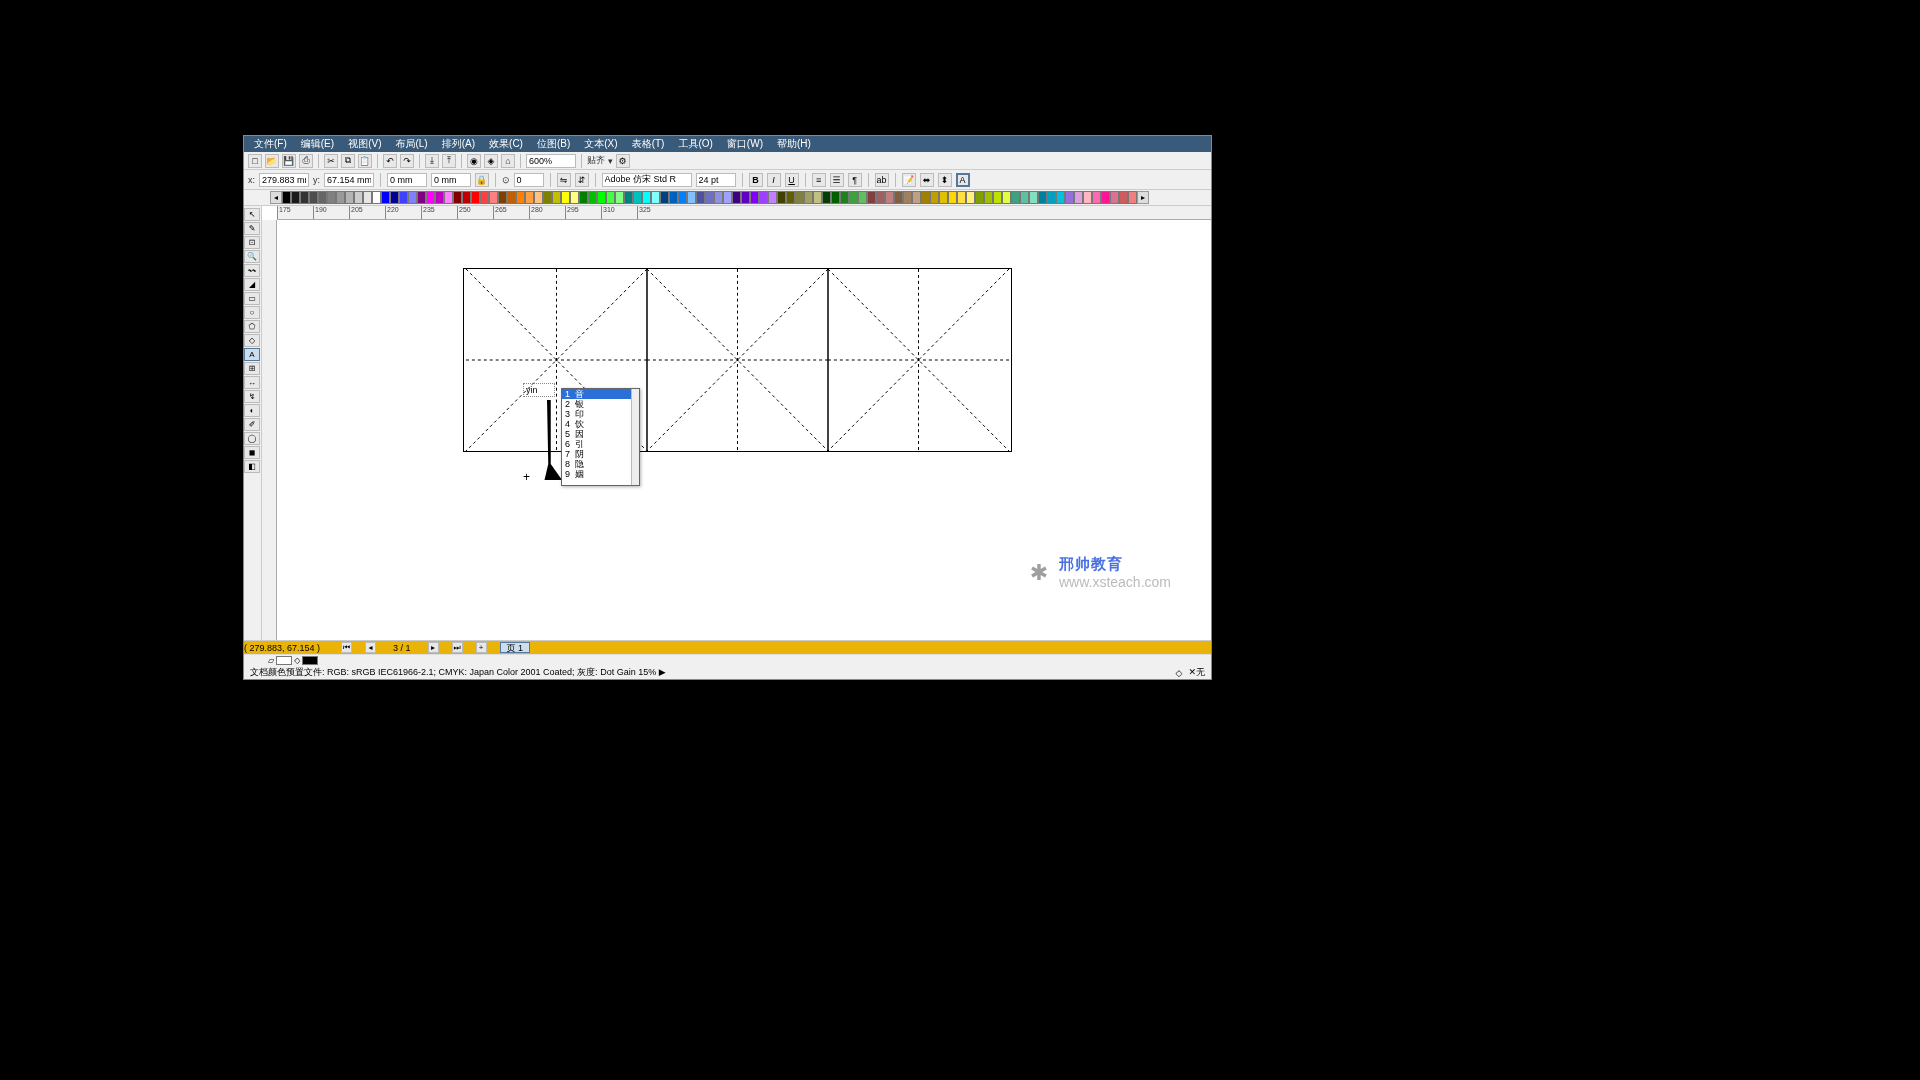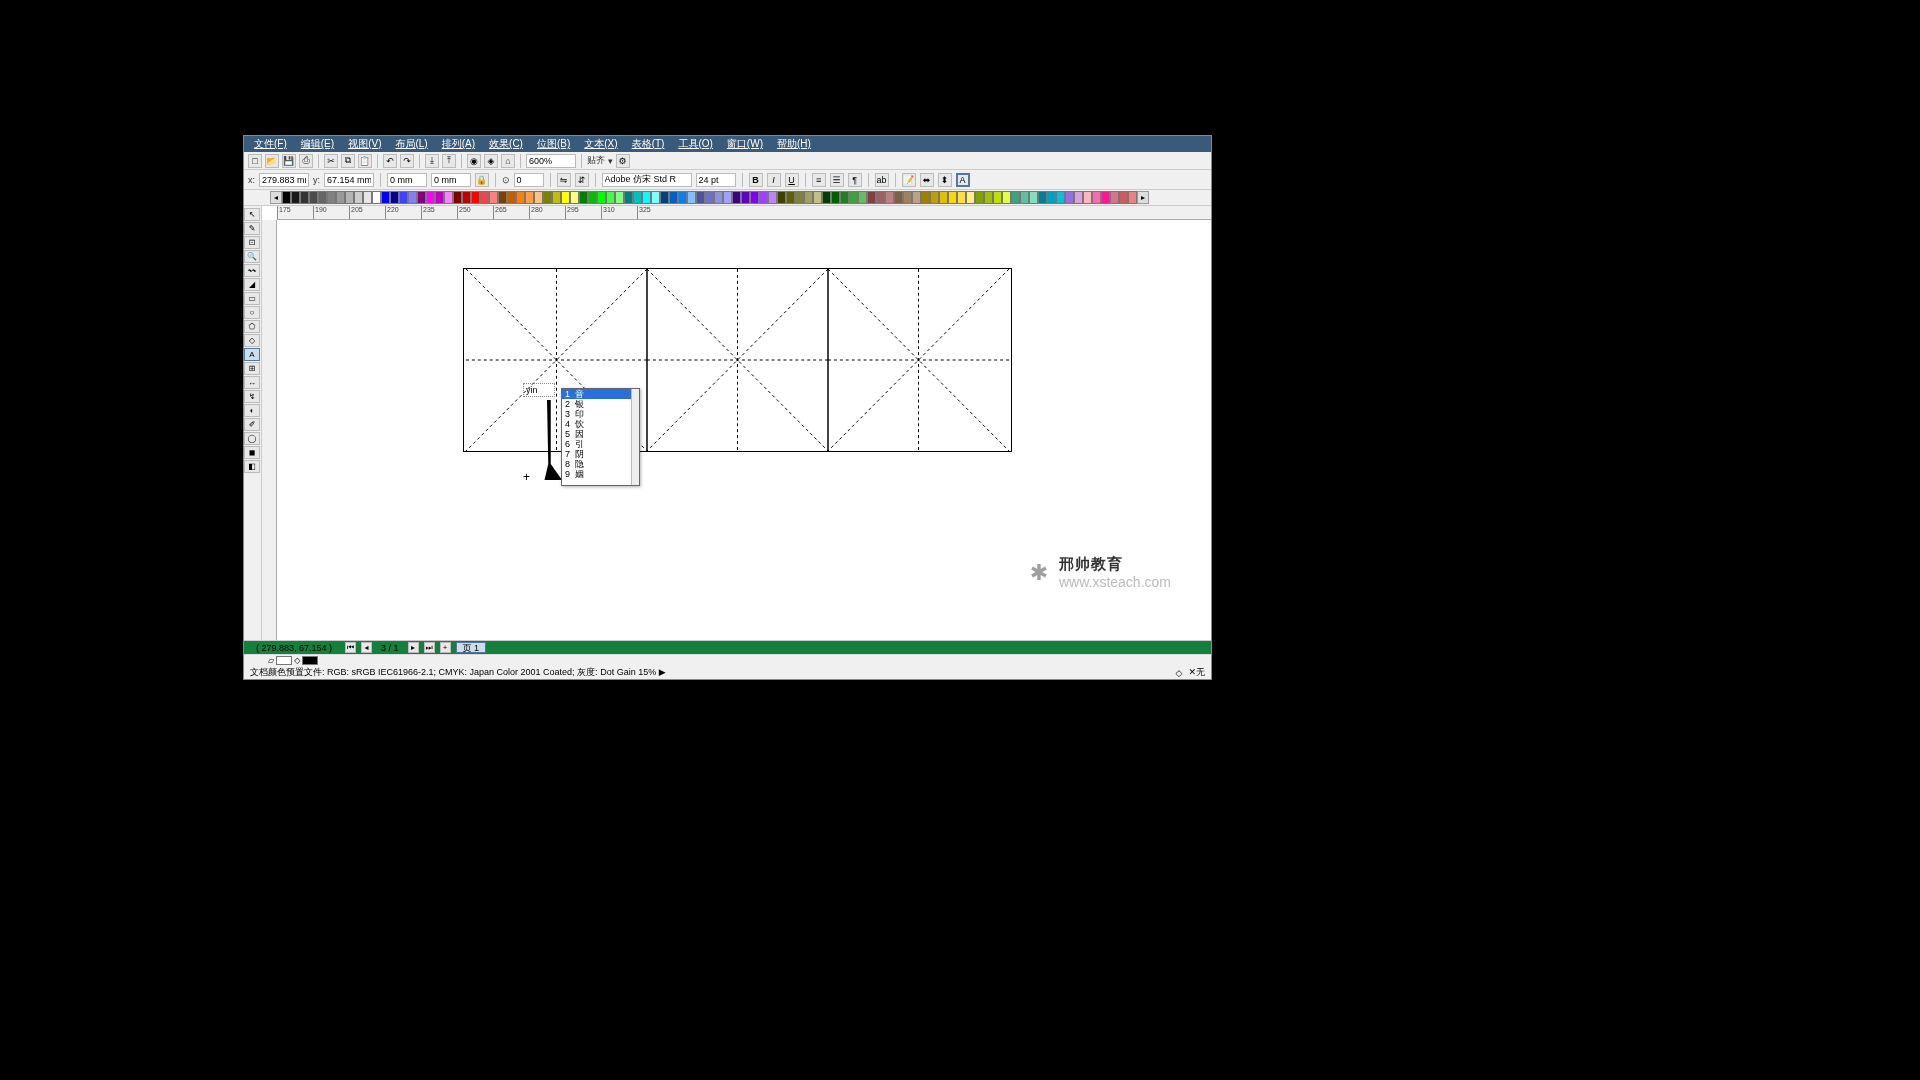--- a/index.html
+++ b/index.html
@@ -4,21 +4,21 @@
 <style>
 * { margin: 0; padding: 0; box-sizing: border-box; }
 body { background: #000; width: 1920px; height: 1080px; font-family: "Microsoft YaHei", Arial, sans-serif; font-size: 11px; position: relative; }
 .app-window { position: absolute; left: 243px; top: 135px; width: 969px; height: 545px; background: #fff; border: 1px solid #888; display: flex; flex-direction: column; }
 .title-bar { background: linear-gradient(#e8e8e8,#d4d4d4); height: 18px; display: flex; align-items: center; padding: 0 4px; border-bottom: 1px solid #aaa; }
 .title-text { flex: 1; font-size: 10px; color: #333; white-space: nowrap; overflow: hidden; }
 .win-btns { display: flex; gap: 2px; }
 .win-btn { width: 20px; height: 14px; background: #ddd; border: 1px solid #999; font-size: 9px; text-align: center; line-height: 12px; cursor: pointer; }
 .win-btn.close { background: #d44; color: #fff; }
 .menu-bar { background: #3a5a7a; height: 16px; display: flex; align-items: center; padding: 0 4px; gap: 2px; }
-.menu-item { color: #fff; font-size: 10px; padding: 1px 6px; cursor: pointer; text-decoration: underline; }
+.menu-item { color: #fff; font-size: 10px; padding: 1px 6px; cursor: pointer; }
 .toolbar1 { background: #f0f0f0; height: 18px; display: flex; align-items: center; padding: 0 4px; gap: 3px; border-bottom: 1px solid #ccc; }
 .toolbar2 { background: #f0f0f0; height: 20px; display: flex; align-items: center; padding: 0 4px; gap: 4px; border-bottom: 1px solid #ccc; }
 .tb-btn { width: 14px; height: 14px; background: #e8e8e8; border: 1px solid #bbb; cursor: pointer; display: flex; align-items: center; justify-content: center; font-size: 9px; }
 .tb-sep { width: 1px; height: 14px; background: #bbb; margin: 0 2px; }
 .tb-input { width: 50px; height: 14px; font-size: 9px; border: 1px solid #bbb; padding: 0 2px; }
 .tb-input.wide { width: 90px; }
 .tb-label { font-size: 9px; color: #333; }
 .color-palette { height: 16px; display: flex; align-items: center; background: #f0f0f0; border-bottom: 1px solid #ccc; padding-left: 26px; }
 .color-swatch { width: 9px; height: 13px; border: 1px solid #777; cursor: pointer; flex-shrink: 0; }
 .pal-arrow { width: 12px; height: 13px; background: #ddd; border: 1px solid #999; font-size: 8px; text-align: center; line-height: 11px; cursor: pointer; flex-shrink: 0; }
@@ -33,33 +33,33 @@
 .canvas { position: absolute; left: 15px; top: 14px; right: 12px; bottom: 14px; background: #fff; }
 .grid-box { position: absolute; left: 186px; top: 48px; width: 549px; height: 184px; border: 1.5px solid #000; }
 .stroke-path { position: absolute; left: 260px; top: 180px; width: 25px; height: 80px; background: #000; clip-path: polygon(40% 0, 55% 0, 55% 80%, 100% 100%, 30% 100%, 45% 80%); }
 .text-cursor-box { position: absolute; left: 246px; top: 163px; width: 32px; height: 14px; border: 1px dotted #888; display: flex; align-items: center; padding: 0 2px; font-size: 9px; }
 .ime-popup { position: absolute; left: 284px; top: 168px; width: 79px; height: 98px; background: #fff; border: 1px solid #666; box-shadow: 1px 1px 3px rgba(0,0,0,0.3); }
 .ime-row { display: flex; align-items: center; height: 10px; font-size: 9px; padding: 0 3px; cursor: pointer; }
 .ime-row.selected { background: #2a70d8; color: #fff; }
 .ime-num { width: 10px; }
 .ime-scroll { position: absolute; right: 0; top: 0; bottom: 0; width: 8px; background: #eee; border-left: 1px solid #bbb; }
 .plus-cursor { position: absolute; left: 246px; top: 250px; font-size: 12px; color: #000; }
-.page-nav { height: 14px; background: #15803d; border-top: 1px solid #ccc; display: flex; align-items: center; font-size: 9px; padding: 0 12px; gap: 5px; }
+.page-nav { height: 14px; background: #eab308; border-top: 1px solid #ccc; display: flex; align-items: center; font-size: 9px; padding: 0 0; gap: 13px; }
 .nav-btn { width: 11px; height: 11px; background: #e8e8e8; border: 1px solid #bbb; text-align: center; line-height: 9px; cursor: pointer; font-size: 8px; }
 .page-tab { background: #cde; border: 1px solid #579; padding: 0 6px; height: 11px; line-height: 10px; cursor: pointer; }
 .fill-outline-bar { height: 12px; background: #f0f0f0; display: flex; align-items: center; padding-left: 24px; gap: 2px; border-top: 1px solid #ddd; }
 .fo-swatch { width: 16px; height: 9px; border: 1px solid #777; }
 .status-bar { height: 13px; background: #f0f0f0; border-top: 1px solid #ccc; display: flex; align-items: center; font-size: 9px; padding: 0 6px; justify-content: space-between; }
 .status-bar2 { height: 13px; background: #f0f0f0; display: flex; align-items: center; font-size: 9px; padding: 0 6px; justify-content: space-between; }
 .status-left { white-space: nowrap; overflow: hidden; }
 .status-center { }
 .status-right { display: flex; gap: 6px; align-items: center; }
 .watermark { position: absolute; right: 40px; bottom: 50px; display: flex; align-items: center; gap: 6px; opacity: 0.8; }
 .wm-icon { width: 28px; height: 28px; display: flex; align-items: center; justify-content: center; font-size: 22px; color: #888; }
-.wm-text-main { font-size: 15px; color: #000000; font-weight: bold; letter-spacing: 1px; }
+.wm-text-main { font-size: 15px; color: #1d4ed8; font-weight: bold; letter-spacing: 1px; }
 .wm-text-sub { font-size: 14px; color: #aaa; }
 svg.cell-svg { position: absolute; left: 0; top: 0; width: 100%; height: 100%; }
 </style>
 </head>
 <body>
 
 <div class="app-window">
 
   <div class="menu-bar">
     <span class="menu-item">文件(F)</span>

